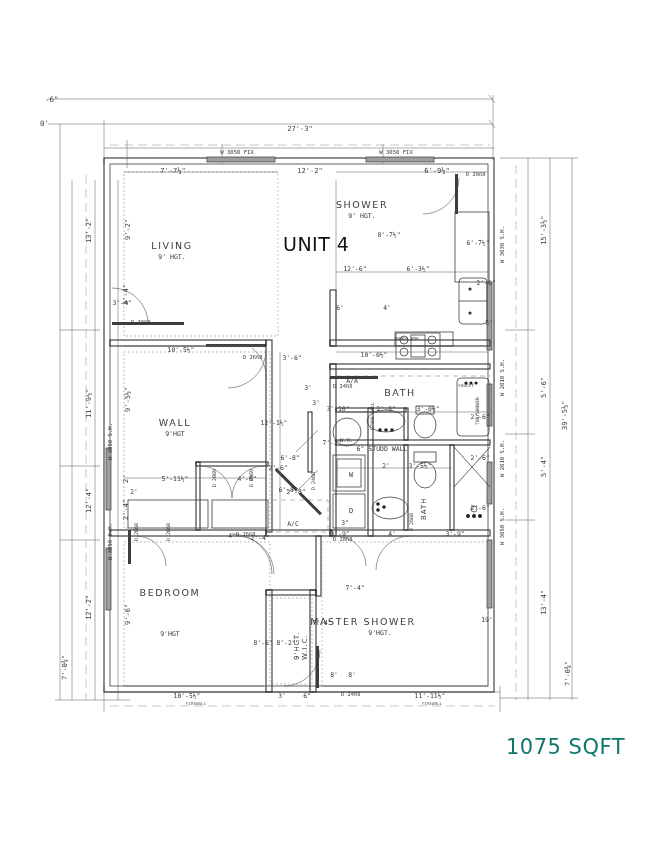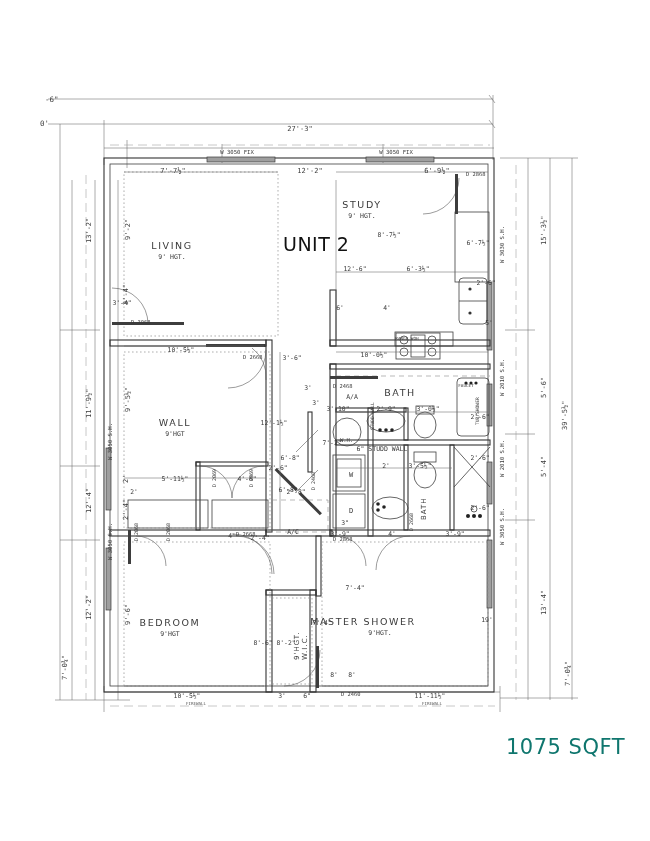--- a/index.html
+++ b/index.html
@@ -245,48 +245,48 @@
     <line class="dim" x1="124" y1="686" x2="264" y2="686"></line>
     <line class="dim" x1="322" y1="686" x2="488" y2="686"></line>
     <line class="dim" x1="336" y1="272" x2="488" y2="272"></line>
     <line class="dim" x1="336" y1="536" x2="488" y2="536"></line>
     <line class="dim" x1="336" y1="180" x2="336" y2="340"></line>
     <line class="dim" x1="280" y1="352" x2="280" y2="530"></line>
   </g>
 
 </svg>
 
-<div id="unit-title">UNIT 2</div>
+<div id="unit-title">UNIT 4</div>
 <div id="title-sqft">1075 SQFT</div>
 
 <div id="text-layer">
     <div class="txt rlabel" style="left: 172px; top: 241px; font-size: 9.5px; color: rgb(58, 58, 58); letter-spacing: 1.6px; transform: translateX(-50%);">LIVING</div>
     <div class="txt" style="left: 172px; top: 254px; font-size: 6.5px; color: rgb(58, 58, 58); transform: translateX(-50%);">9' HGT.</div>
-    <div class="txt rlabel" style="left: 362px; top: 200px; font-size: 9.5px; color: rgb(58, 58, 58); letter-spacing: 1.6px; transform: translateX(-50%);">STUDY</div>
+    <div class="txt rlabel" style="left: 362px; top: 200px; font-size: 9.5px; color: rgb(58, 58, 58); letter-spacing: 1.6px; transform: translateX(-50%);">SHOWER</div>
     <div class="txt" style="left: 362px; top: 213px; font-size: 6.5px; color: rgb(58, 58, 58); transform: translateX(-50%);">9' HGT.</div>
     <div class="txt rlabel" style="left: 175px; top: 418px; font-size: 9.5px; color: rgb(58, 58, 58); letter-spacing: 1.6px; transform: translateX(-50%);">WALL</div>
     <div class="txt" style="left: 175px; top: 431px; font-size: 6.5px; color: rgb(58, 58, 58); transform: translateX(-50%);">9'HGT</div>
-    <div class="txt rlabel" style="left: 170px; top: 618px; font-size: 9.5px; color: rgb(58, 58, 58); letter-spacing: 1.6px; transform: translateX(-50%);">BEDROOM</div>
+    <div class="txt rlabel" style="left: 170px; top: 588px; font-size: 9.5px; color: rgb(58, 58, 58); letter-spacing: 1.6px; transform: translateX(-50%);">BEDROOM</div>
     <div class="txt" style="left: 170px; top: 631px; font-size: 6.5px; color: rgb(58, 58, 58); transform: translateX(-50%);">9'HGT</div>
     <div class="txt rlabel" style="left: 363px; top: 617px; font-size: 9.5px; color: rgb(58, 58, 58); letter-spacing: 1.6px; transform: translateX(-50%);">MASTER SHOWER</div>
     <div class="txt" style="left: 380px; top: 630px; font-size: 6.5px; color: rgb(58, 58, 58); transform: translateX(-50%);">9'HGT.</div>
     <div class="txt rlabel" style="left: 400px; top: 388px; font-size: 9.5px; color: rgb(58, 58, 58); letter-spacing: 1.6px; transform: translateX(-50%);">BATH</div>
     <div class="txt rot rlabel" style="left: 421px; top: 520px; font-size: 7px; color: rgb(58, 58, 58); letter-spacing: 1px;">BATH</div>
     <div class="txt rot rlabel" style="left: 302px; top: 660px; font-size: 7px; color: rgb(58, 58, 58); letter-spacing: 1px;">W.I.C.</div>
     <div class="txt rot rlabel" style="left: 294px; top: 660px; font-size: 7px; color: rgb(58, 58, 58); letter-spacing: 1px;">9'HGT.</div>
     <div class="txt" style="left: 340px; top: 438px; font-size: 5.5px; color: rgb(58, 58, 58);">W.H.</div>
     <div class="txt" style="left: 349px; top: 472px; font-size: 7px; color: rgb(58, 58, 58);">W</div>
     <div class="txt" style="left: 349px; top: 508px; font-size: 7px; color: rgb(58, 58, 58);">D</div>
     <div class="txt" style="left: 407px; top: 337px; font-size: 4.3px; color: rgb(58, 58, 58); transform: translateX(-50%);">RANGE WOH</div>
     <div class="txt" style="left: 466px; top: 384px; font-size: 4.3px; color: rgb(58, 58, 58); transform: translateX(-50%);">FAUCET</div>
     <div class="txt rot" style="left: 476px; top: 425px; font-size: 4.6px; color: rgb(58, 58, 58);">TUB/SHOWER</div>
     <div class="txt" style="left: 382px; top: 446px; font-size: 6.5px; color: rgb(58, 58, 58); transform: translateX(-50%);">6" STUDD WALL</div>
     <div class="txt rot" style="left: 371px; top: 430px; font-size: 4.6px; color: rgb(58, 58, 58);">STUDD WALL</div>
-    <div class="txt" style="left: 352px; top: 394px; font-size: 6.5px; color: rgb(58, 58, 58); transform: translateX(-50%);">A/A</div>
-    <div class="txt" style="left: 293px; top: 521px; font-size: 6.5px; color: rgb(58, 58, 58); transform: translateX(-50%); margin-top: 8px;">A/C</div>
+    <div class="txt" style="left: 352px; top: 378px; font-size: 6.5px; color: rgb(58, 58, 58); transform: translateX(-50%);">A/A</div>
+    <div class="txt" style="left: 293px; top: 521px; font-size: 6.5px; color: rgb(58, 58, 58); transform: translateX(-50%);">A/C</div>
     <div class="txt" style="left: 131px; top: 320px; font-size: 5.4px; color: rgb(58, 58, 58);">D 3068</div>
     <div class="txt" style="left: 466px; top: 172px; font-size: 5.4px; color: rgb(58, 58, 58);">D 2868</div>
     <div class="txt" style="left: 243px; top: 355px; font-size: 5.4px; color: rgb(58, 58, 58);">D 2668</div>
     <div class="txt" style="left: 333px; top: 384px; font-size: 5.4px; color: rgb(58, 58, 58);">D 2468</div>
     <div class="txt" style="left: 236px; top: 532px; font-size: 5.4px; color: rgb(58, 58, 58);">D 2668</div>
     <div class="txt" style="left: 333px; top: 537px; font-size: 5.4px; color: rgb(58, 58, 58);">D 2868</div>
     <div class="txt rot" style="left: 409px; top: 531px; font-size: 5px; color: rgb(58, 58, 58);">D 2668</div>
     <div class="txt rot" style="left: 134px; top: 541px; font-size: 5px; color: rgb(58, 58, 58);">D 2068</div>
     <div class="txt rot" style="left: 166px; top: 541px; font-size: 5px; color: rgb(58, 58, 58);">D 2068</div>
     <div class="txt rot" style="left: 212px; top: 487px; font-size: 5px; color: rgb(58, 58, 58);">D 2069</div>

